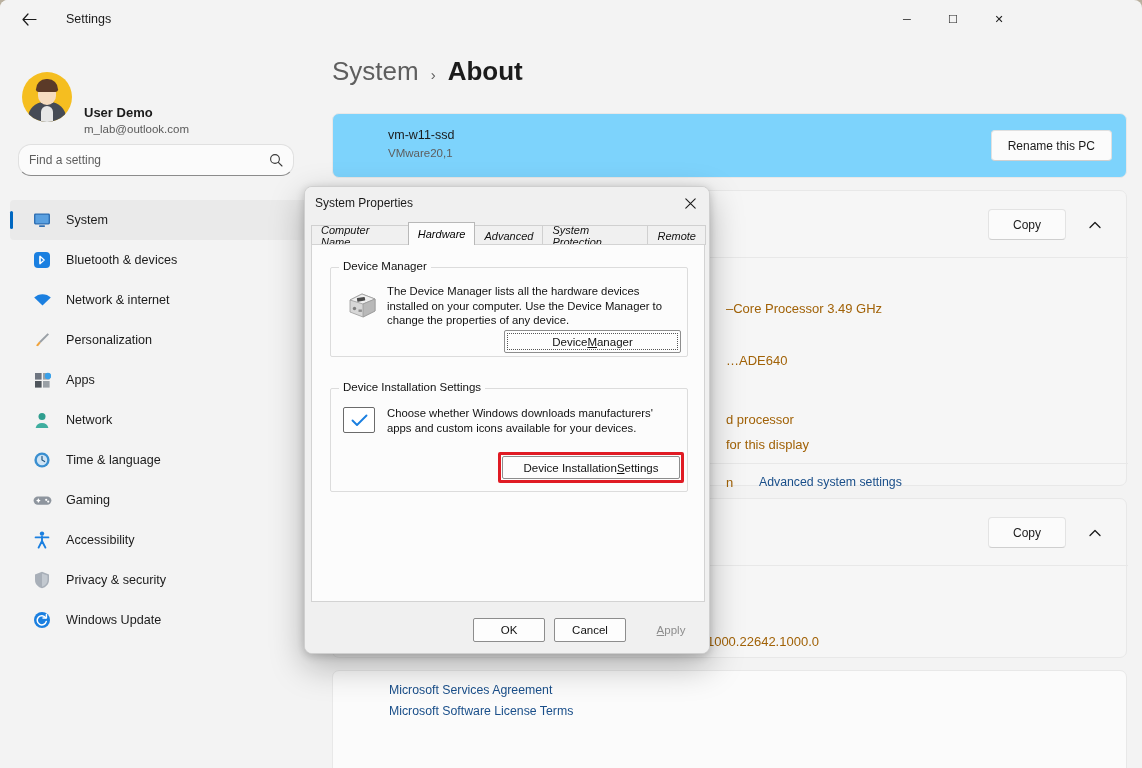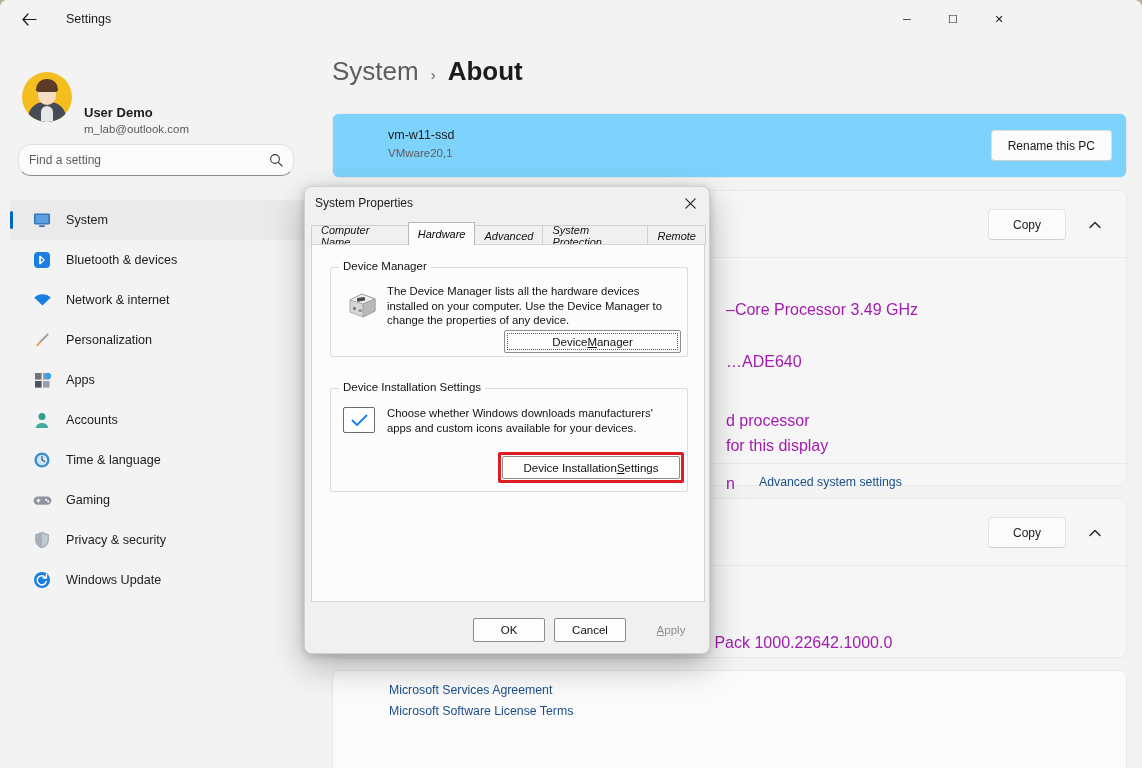--- a/index.html
+++ b/index.html
@@ -137,21 +137,21 @@
     background: #fbfbfb; border: 1px solid #e3e3e3; border-bottom-color: #cfcfcf;
     border-radius: 4px; font-size: 12px; color: #1b1b1b; cursor: pointer;
     display: flex; align-items: center;
   }
   .row-chevron {
     position: absolute; right: 16px; top: 18px; width: 30px; height: 31px;
     display: flex; align-items: center; justify-content: center;
     font-size: 11px; color: #1b1b1b; cursor: pointer; border-radius: 4px;
   }
 
-  .spec-row { position: absolute; font-size: 16px; color: #a21caf; white-space: nowrap; }
+  .spec-row { position: absolute; font-size: 13px; color: #a16207; white-space: nowrap; }
   .spec-label { position: absolute; font-size: 12.3px; color: #1b1b1b; }
   .divider {
     position: absolute; left: 0; width: 795px; height: 1px; background: #e8e8e8;
   }
   .link {
     position: absolute; font-size: 12.3px; color: #1a4f8a; cursor: pointer;
   }
 
   
   #sysprops {
@@ -338,21 +338,21 @@
         <span class="nav-label">Apps</span>
       </div>
 
       <div class="nav-item">
         <span class="nav-ico">
           <svg width="16" height="17" viewBox="0 0 16 17">
               <circle cx="8" cy="4.6" r="3.5" fill="#2f9e8f"></circle>
               <path d="M1.6 16 A6.6 6.6 0 0 1 14.4 16 Z" fill="#3fae9f"></path>
             </svg>
         </span>
-        <span class="nav-label">Accounts</span>
+        <span class="nav-label">Network</span>
       </div>
 
       <div class="nav-item">
         <span class="nav-ico">
           <svg width="18" height="18" viewBox="0 0 18 18">
               <circle cx="9" cy="9" r="7.6" fill="#3a8fd0"></circle>
               <circle cx="9" cy="9" r="5.2" fill="#cfe4f5"></circle>
               <path d="M9 5.4 V9 L11.6 10.6" stroke="#25567e" stroke-width="1.2" fill="none" stroke-linecap="round"></path>
             </svg>
         </span>
@@ -365,20 +365,29 @@
               <rect x=".6" y="2.4" width="17.8" height="8.4" rx="4.2" fill="#8e959e"></rect>
               <rect x="3.4" y="5.9" width="4" height="1.3" rx=".6" fill="#fff"></rect>
               <rect x="4.75" y="4.55" width="1.3" height="4" rx=".6" fill="#fff"></rect>
               <circle cx="13.2" cy="5.8" r="1.1" fill="#fff"></circle>
               <circle cx="15.2" cy="7.6" r="1.1" fill="#fff"></circle>
             </svg>
         </span>
         <span class="nav-label">Gaming</span>
       </div>
 
+      <div class="nav-item">
+        <span class="nav-ico">
+          <svg width="16" height="18" viewBox="0 0 16 18">
+              <circle cx="8" cy="2.6" r="2.2" fill="#1a7fe0"></circle>
+              <path d="M8 5.4 V10 M1.6 6.4 H14.4 M8 10 L4.6 16.6 M8 10 L11.4 16.6" stroke="#1a7fe0" stroke-width="1.9" fill="none" stroke-linecap="round"></path>
+            </svg>
+        </span>
+        <span class="nav-label">Accessibility</span>
+      </div>
 
       <div class="nav-item">
         <span class="nav-ico">
           <svg width="16" height="18" viewBox="0 0 16 18">
               <path d="M8 .8 L15 3.4 V9 C15 13.2 11.8 16.2 8 17.3 C4.2 16.2 1 13.2 1 9 V3.4 Z" fill="#a8afb8"></path>
               <path d="M8 2.4 L13.5 4.4 V9 C13.5 12.3 11 14.8 8 15.8 Z" fill="#c3c9d0"></path>
             </svg>
         </span>
         <span class="nav-label">Privacy &amp; security</span>
       </div>

